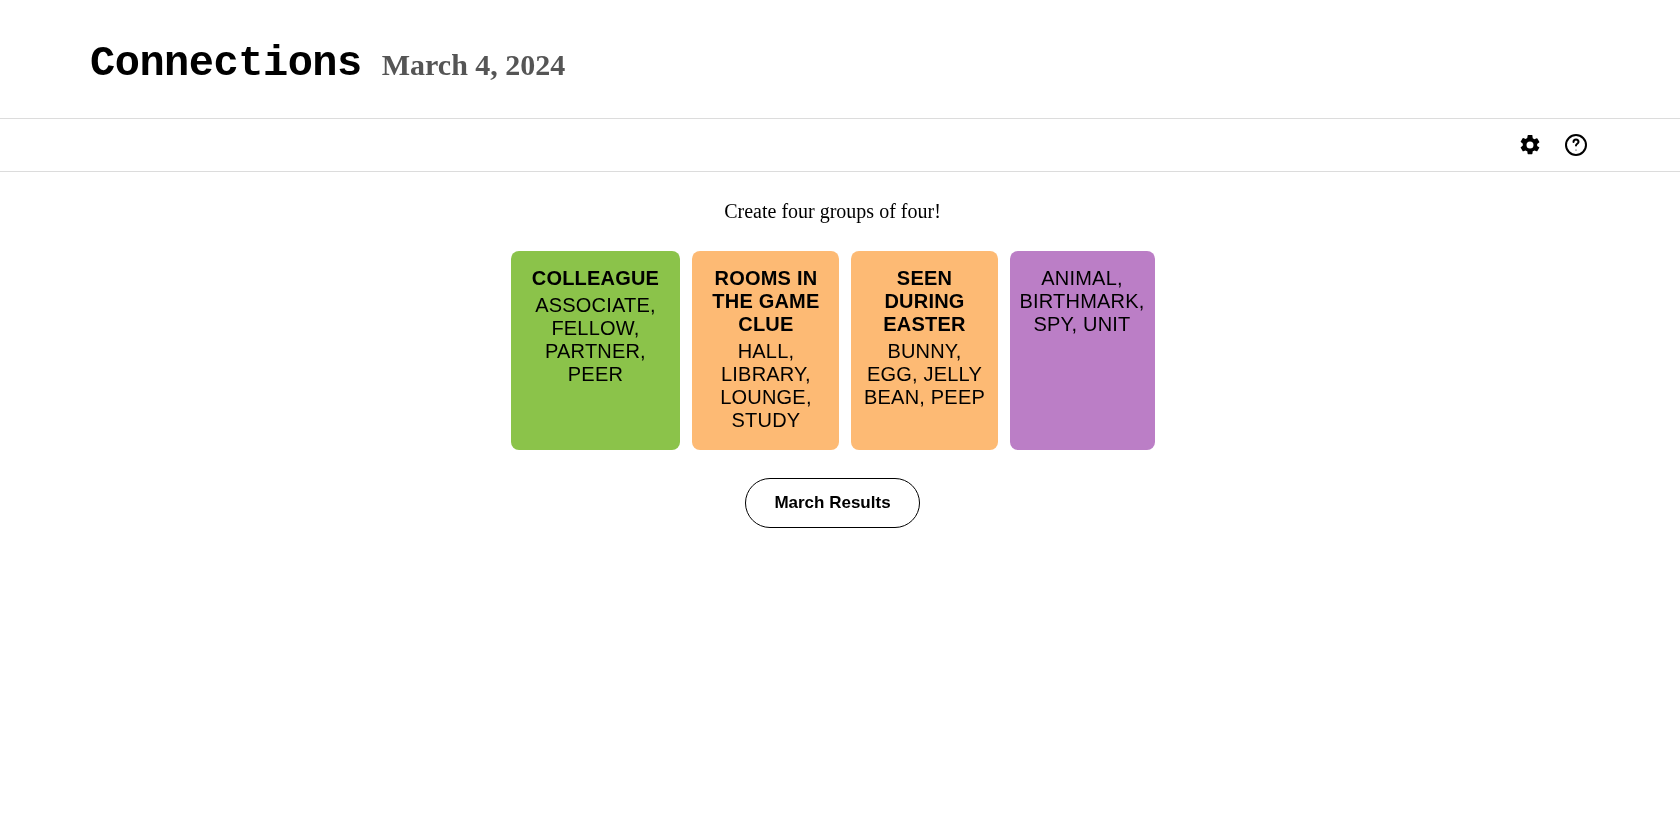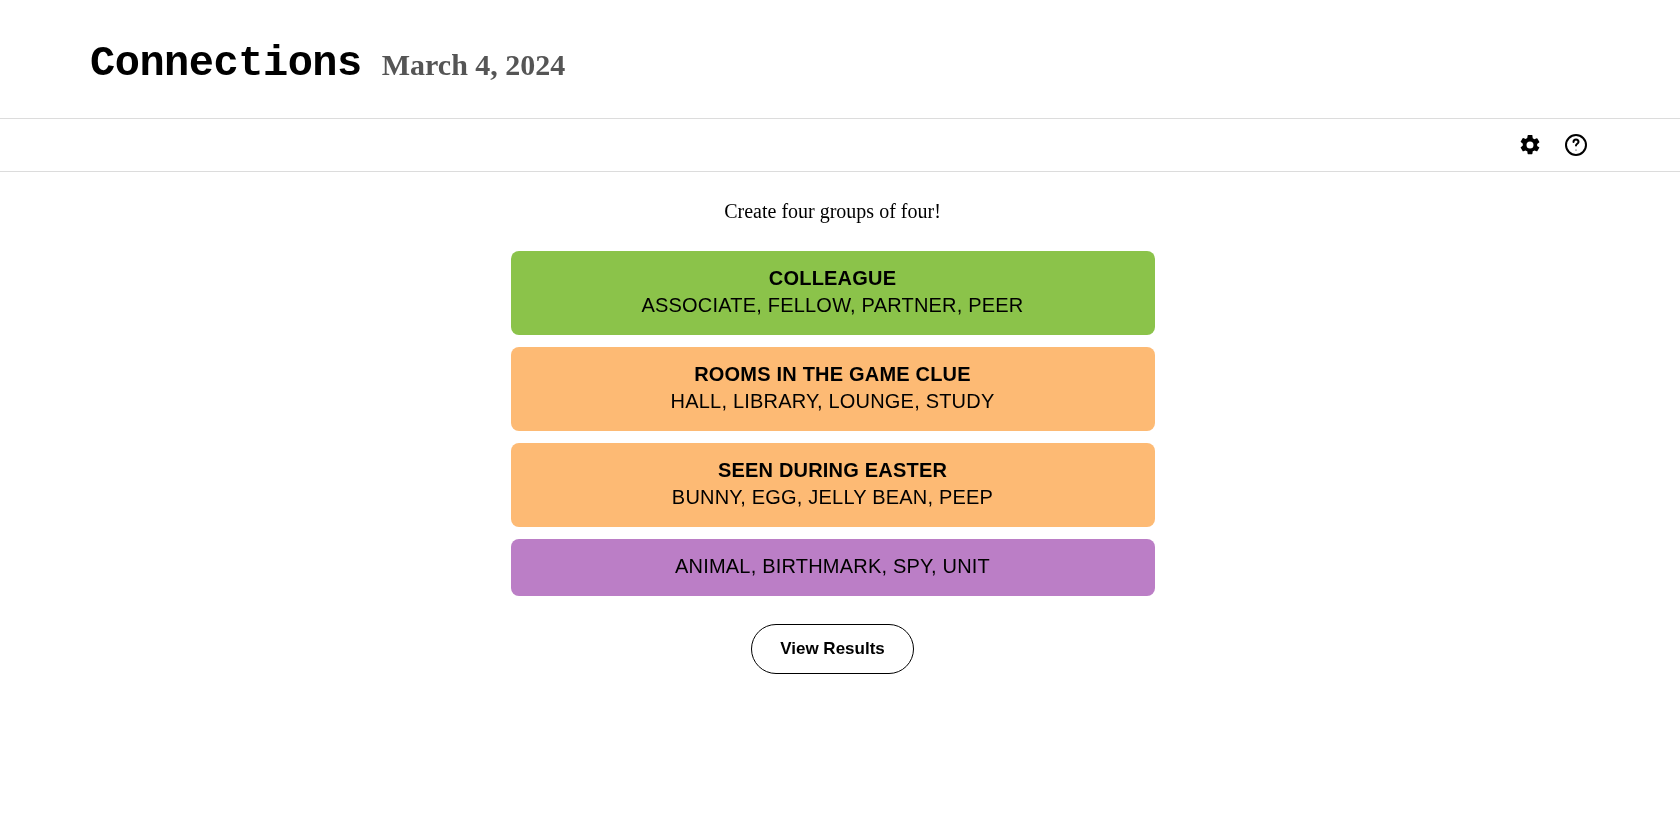--- a/index.html
+++ b/index.html
@@ -69,21 +69,21 @@
       padding: 28px 20px 40px 5px;
     }
     .instruction {
       font-family: Georgia, 'Times New Roman', serif;
       font-size: 20px;
       color: #000;
       margin-bottom: 28px;
     }
     .groups {
       display: flex;
-      flex-direction: column;
+      flex-direction: row;
       gap: 12px;
       width: 644px;
       max-width: 100%;
     }
     .group-card {
       border-radius: 8px;
       padding: 16px 10px 18px 10px;
       text-align: center;
     }
     .group-title {
@@ -156,14 +156,14 @@
     </div>
     <div class="group-card color-blue">
       <div class="group-title">SEEN DURING EASTER</div>
       <div class="group-words">BUNNY, EGG, JELLY BEAN, PEEP</div>
     </div>
     <div class="group-card color-purple">
       <div class="group-words">ANIMAL, BIRTHMARK, SPY, UNIT</div>
     </div>
   </div>
 
-  <button class="results-btn">View Results</button>
+  <button class="results-btn">March Results</button>
 </div>
 
 </body></html>

